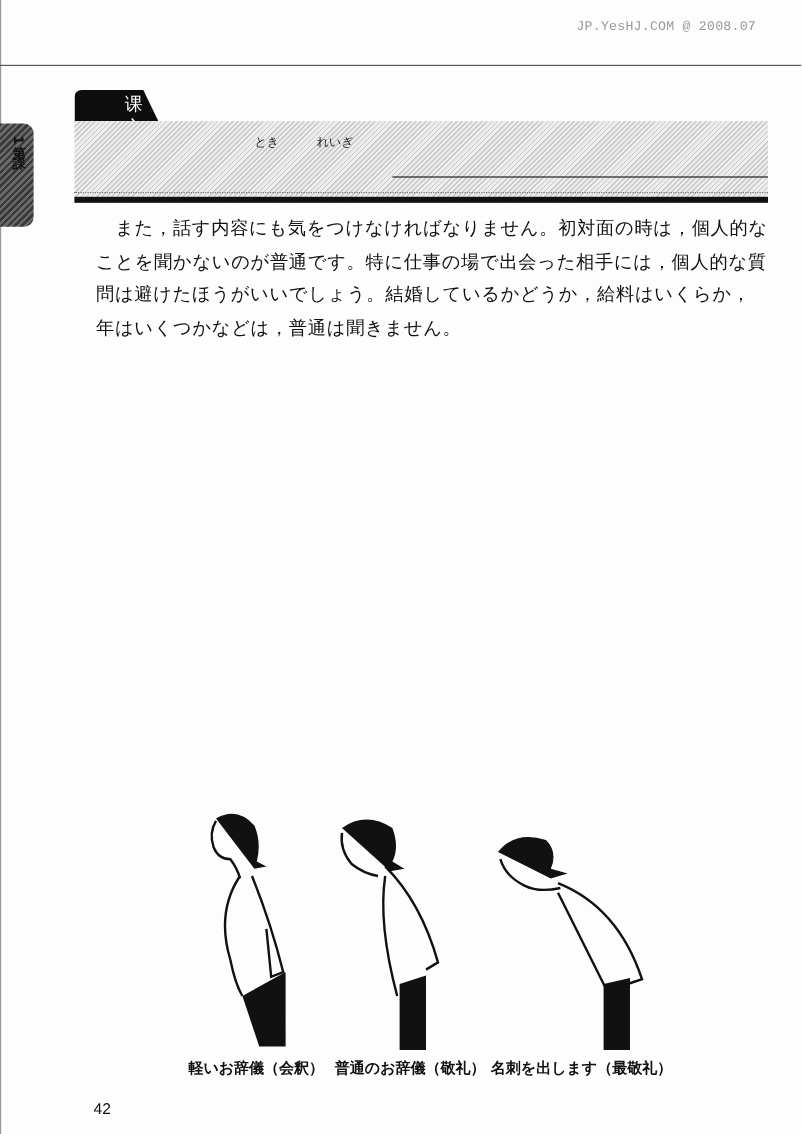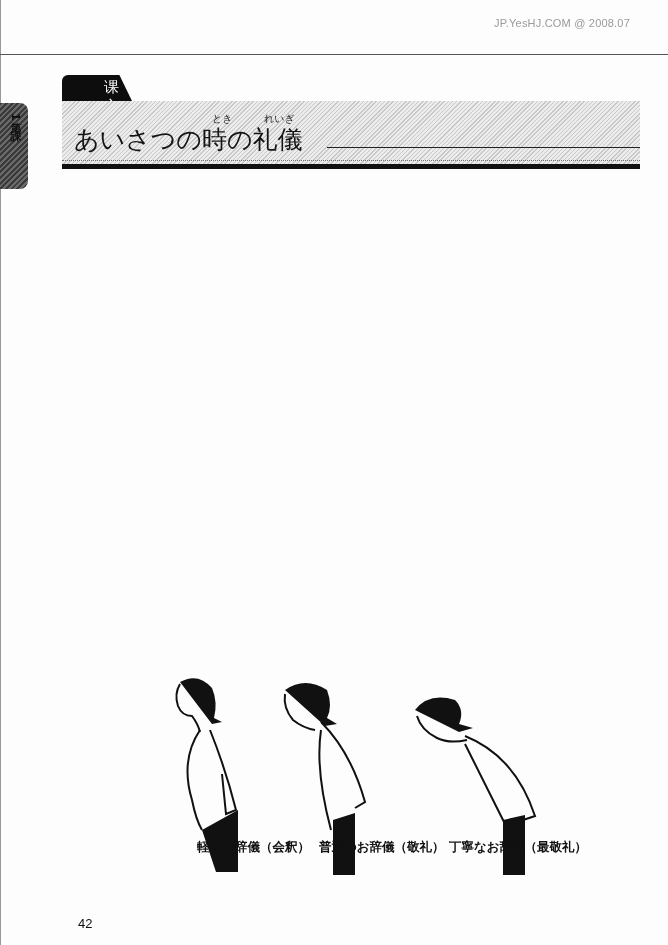--- a/index.html
+++ b/index.html
@@ -3,21 +3,21 @@
 <meta charset="utf-8">
 <style>
   html, body { margin:0; padding:0; }
   body {
     width:668px; height:945px; position:relative; overflow:hidden;
     background:#fdfdfd; color:#111;
     font-family: "DejaVu Sans", sans-serif;
   }
   .watermark {
     position:absolute; top:17px; right:38px;
-    font-family:Liberation Sans, sans-serif; font-size:11px; color:#9a9a9a;
+    font-family:Liberation Mono, monospace; font-size:11px; color:#9a9a9a;
     letter-spacing:0.2px;
   }
   .top-rule {
     position:absolute; top:54px; left:0; width:668px; height:1px; background:#555;
   }
   .left-edge { position:absolute; top:0; left:0; width:1px; height:945px; background:#999; }
   .chapter-tab {
     position:absolute; top:103px; left:0; width:28px; height:86px;
     background: repeating-linear-gradient(135deg,#3a3a3a 0 2px,#6a6a6a 2px 4px);
     border-radius:0 8px 8px 0;
@@ -52,21 +52,21 @@
     position:absolute; left:80px; top:177px; width:560px;
     font-size:15.2px; line-height:27.6px; color:#111;
     font-family:"DejaVu Serif", serif;
     letter-spacing:0.6px;
   }
   .para { text-indent:16px; margin:0 0 4px 0; }
   .para.p1 { margin-bottom:10px; }
 
   .figures { position:absolute; left:150px; top:670px; width:400px; height:205px; }
   .fig { position:absolute; top:0; }
-  .captions { position:absolute; top:839px; left:157px; width:400px; height:22px;margin-left:40px; }
+  .captions { position:absolute; top:882px; left:157px; width:400px; height:22px; }
   .caption { position:absolute; top:0; font-size:12.5px; font-weight:bold; white-space:nowrap; font-family:"DejaVu Serif", serif; }
   .page-number { position:absolute; left:78px; top:916px; font-size:13px; font-family:"Liberation Sans", sans-serif; }
 </style>
 </head>
 <body>
 
 <div class="left-edge"></div>
 <div class="watermark">JP.YesHJ.COM @ 2008.07</div>
 <div class="top-rule"></div>
 
@@ -74,27 +74,27 @@
   <span>第1課</span>
 </div>
 
 <div class="kabun-tab">
   <span>课 文</span>
 </div>
 
 <div class="title-band">
   <span class="title-ruby" style="left:150px">とき</span>
   <span class="title-ruby" style="left:202px">れいぎ</span>
-  <div class="title-text">あいさつの時の礼儀</div>
   <div class="title-line"></div>
   <div class="dotline"></div>
   <div class="bottom-bar"></div>
 </div>
 
 <div class="body-text">
+  <p class="para">また，話す内容にも気をつけなければなりません。初対面の時は，個人的なことを聞かないのが普通です。特に仕事の場で出会った相手には，個人的な質問は避けたほうがいいでしょう。結婚しているかどうか，給料はいくらか，年はいくつかなどは，普通は聞きません。</p>
 </div>
 
 <div class="figures">
   <svg class="fig" style="left:0" width="110" height="205" viewBox="0 0 110 205">
     <path d="M30 12 q18 -10 32 6 q6 14 2 30 l8 4 l-10 2" fill="#111"></path>
     <path d="M30 14 q-6 10 -2 22 q4 10 14 10 q6 8 8 16" fill="none" stroke="#111" stroke-width="2"></path>
     <path d="M50 60 q-20 30 -8 70 q4 20 10 30 M60 60 q16 40 26 80 l-10 4 l-4 -40" fill="none" stroke="#111" stroke-width="2"></path>
     <path d="M52 160 q10 30 14 42 l22 0 l0 -62 z" fill="#111"></path>
   </svg>
   <svg class="fig" style="left:115px" width="130" height="205" viewBox="0 0 130 205">
@@ -107,16 +107,16 @@
     <path d="M10 40 q14 -18 40 -10 q10 10 4 24 l14 4 l-14 4" fill="#111"></path>
     <path d="M12 46 q4 14 20 22 q12 6 30 2" fill="none" stroke="#111" stroke-width="2"></path>
     <path d="M60 66 q50 20 70 80 l-12 4 M60 74 q20 40 40 80" fill="none" stroke="#111" stroke-width="2"></path>
     <path d="M98 150 l0 55 l22 0 l0 -60 z" fill="#111"></path>
   </svg>
 </div>
 
 <div class="captions">
   <span class="caption" style="left:0">軽いお辞儀（会釈）</span>
   <span class="caption" style="left:122px">普通のお辞儀（敬礼）</span>
-  <span class="caption" style="left:252px">丁寧なお辞儀（最敬礼）</span>
+  <span class="caption" style="left:252px">名刺を出します（最敬礼）</span>
 </div>
 
 <div class="page-number">42</div>
 
 </body></html>

